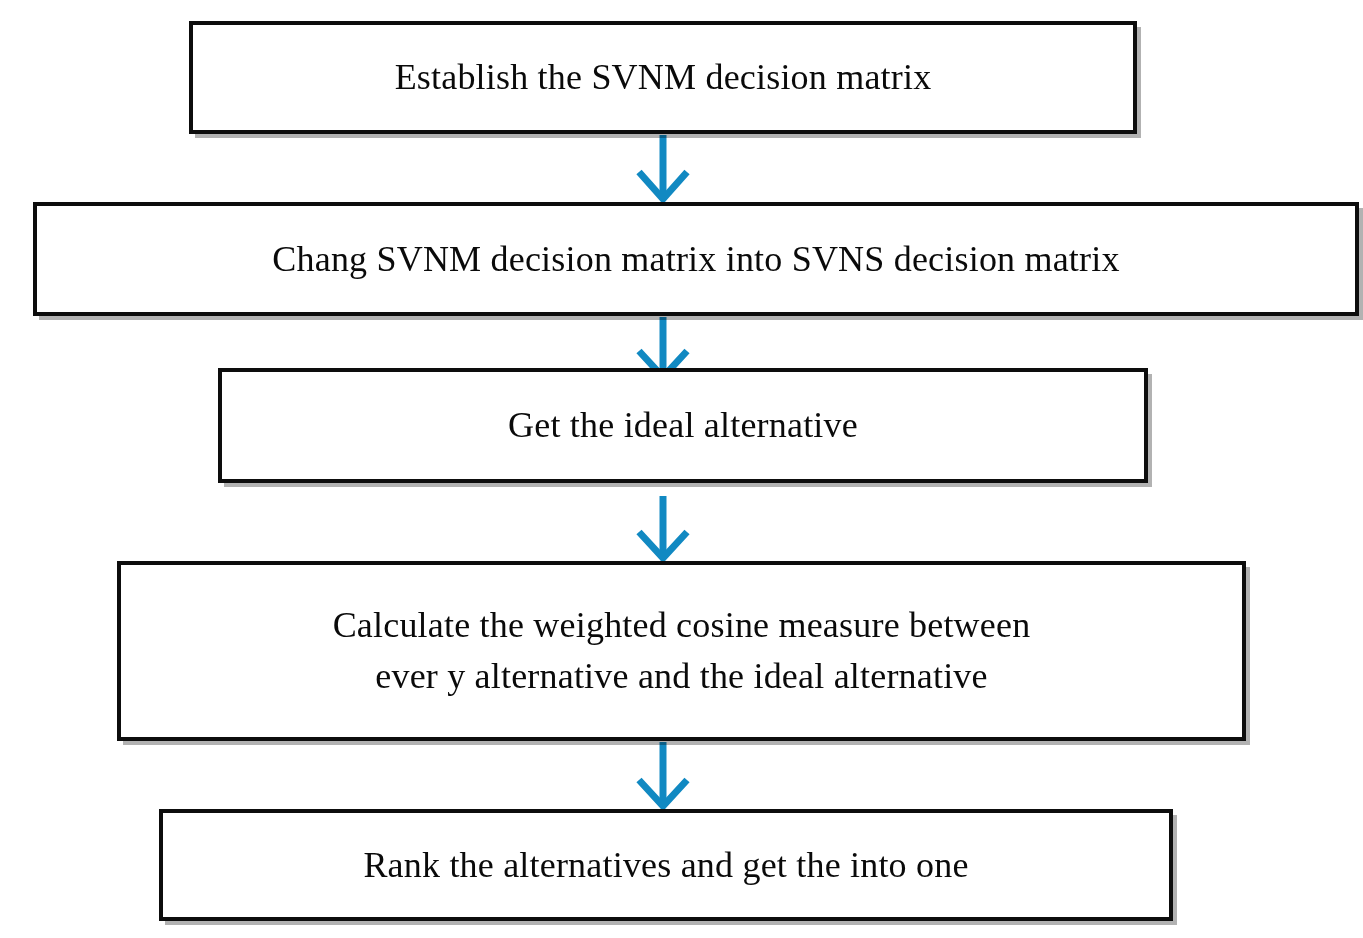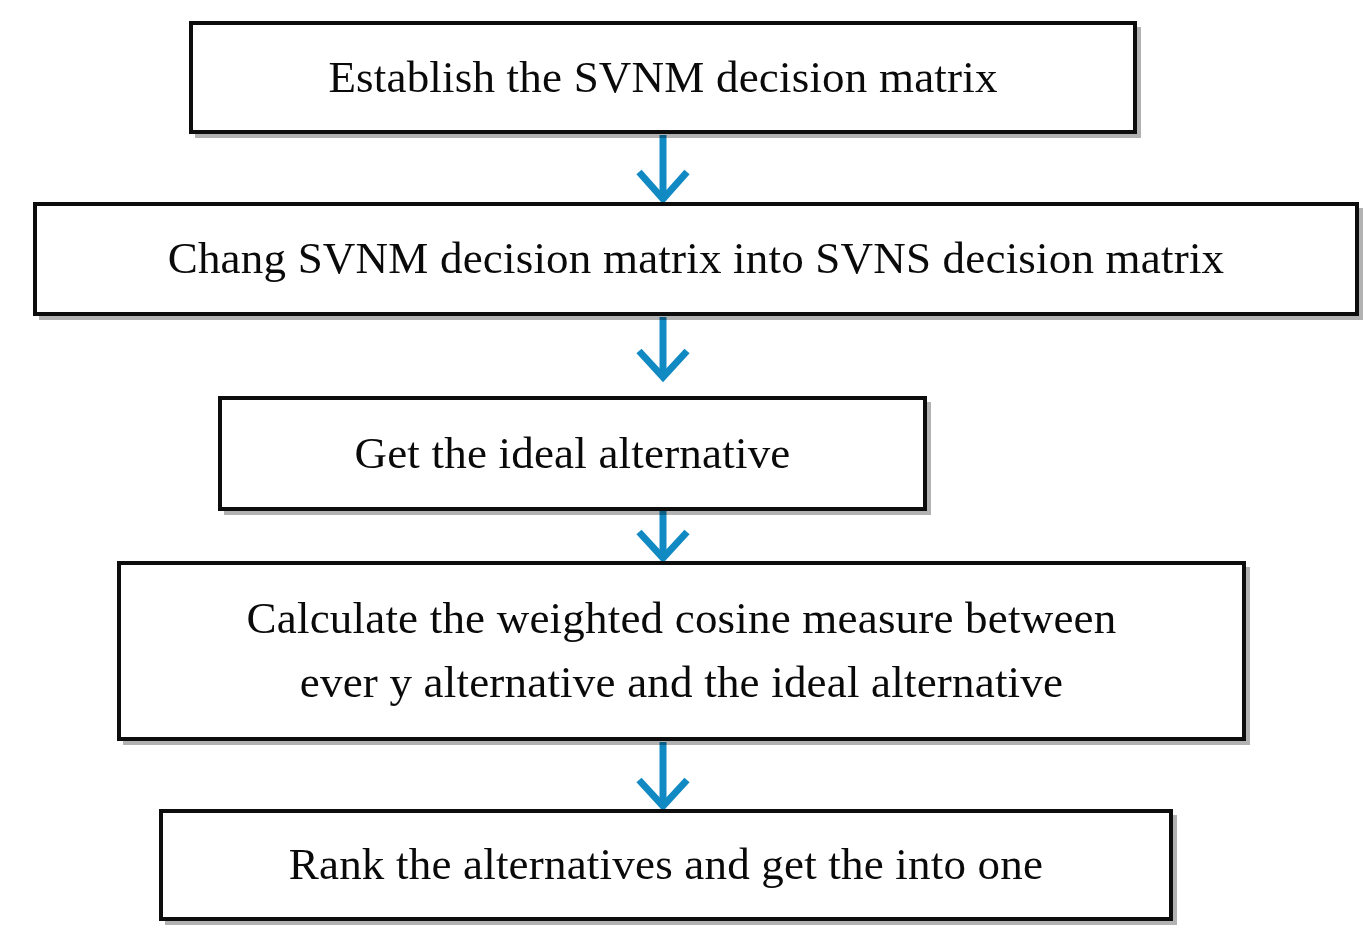--- a/index.html
+++ b/index.html
@@ -24,29 +24,29 @@
     border: 4px solid #0d0d0d;
     box-shadow: 5px 5px 0 -1px rgba(0,0,0,0.30);
     display: flex;
     align-items: center;
     justify-content: center;
     text-align: center;
   }
   .node-label {
     font-family: "Liberation Serif", "DejaVu Serif", serif;
     color: #0a0a0a;
-    font-size: 45px;
+    font-size: 36px;
     line-height: 1.28;
     letter-spacing: 0.2px;
     padding: 0 10px;
     white-space: pre-line;
   }
   .node-1 { left: 189px;  top: 21px;  width: 948px;  height: 113px; }
   .node-2 { left: 33px;   top: 202px; width: 1326px; height: 114px; }
-  .node-3 { left: 218px;  top: 396px; width: 709px;  height: 115px; }
+  .node-3 { left: 218px;  top: 368px; width: 930px;  height: 115px; }
   .node-4 { left: 117px;  top: 561px; width: 1129px; height: 180px; }
   .node-5 { left: 159px;  top: 809px; width: 1014px; height: 112px; }
 
   .node-4 .node-label { line-height: 1.42; }
 
   .connector {
     position: absolute;
     left: 0;
     top: 0;
     width: 1363px;

